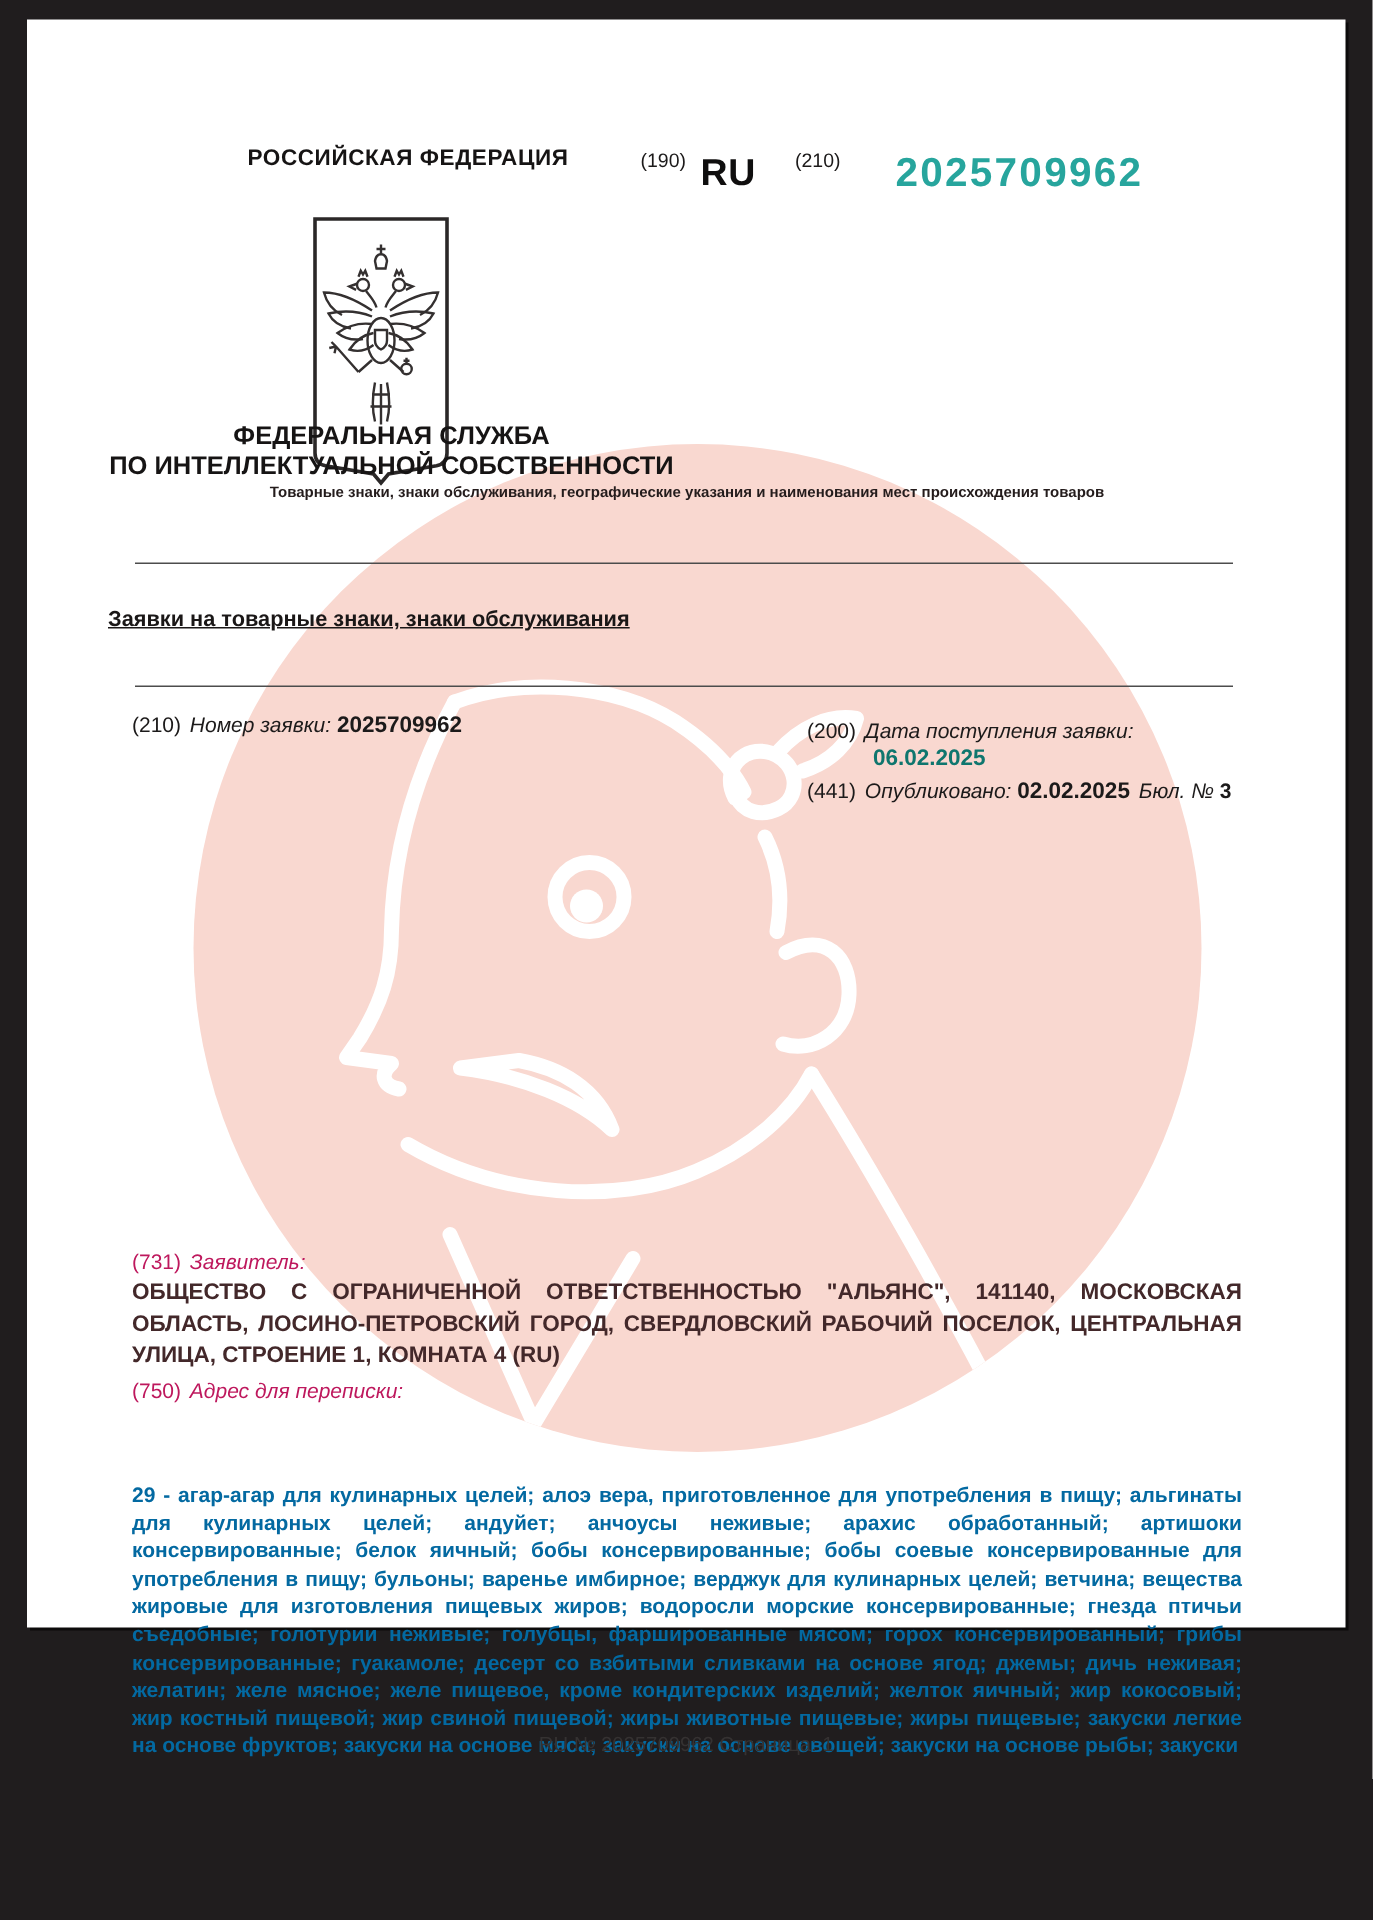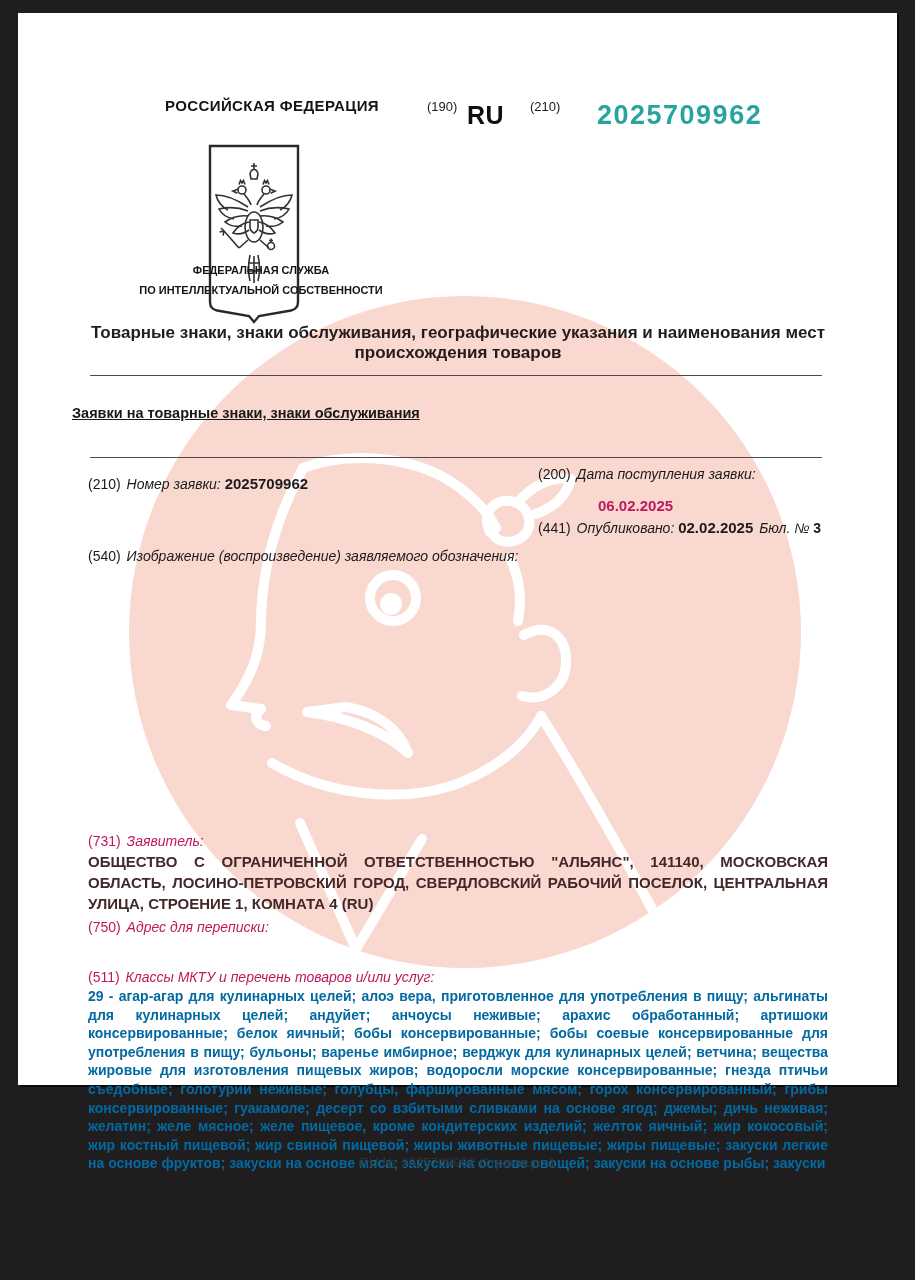--- a/index.html
+++ b/index.html
@@ -22,35 +22,35 @@
   .wm-svg { position:absolute; left:0; top:0; z-index:1; pointer-events:none; }
   .content { position:absolute; inset:0; z-index:2; }
 
   .t-country { left:147px; top:84px; font-size:15px; font-weight:bold; letter-spacing:.4px; color:#161414; }
   .t-code    { font-size:13px; color:#1c1a1a; }
   .t-ru      { left:449px; top:88px; font-size:25px; font-weight:bold; color:#0f0e0e; letter-spacing:.5px; }
   .t-appnum  { left:579px; top:87px; font-size:27px; font-weight:bold; letter-spacing:1.5px; }
 
   .emblem-box { left:188px; top:130px; width:96px; height:182px; }
 
-  .t-authority { left:48px; top:247px; width:390px; text-align:center;
-                 font-size:11px; font-weight:bold; line-height:20px; color:#161414; }
+  .t-authority { left:48px; top:268px; width:390px; text-align:center;
+                 font-size:17px; font-weight:bold; line-height:20px; color:#161414; }
   .t-category  { left:54px; top:310px; width:772px; text-align:center;
-                 font-size:17px; font-weight:bold; color:#241c1c; }
+                 font-size:10px; font-weight:bold; color:#241c1c; }
   .rule { left:72px; width:732px; border-top:1px solid #4c4c4c; height:0; }
   .rule1 { top:362px; } .rule2 { top:444px; }
   .t-section { left:54px; top:392px; width:772px; text-align:left;
                font-size:14.5px; font-weight:bold; color:#1a1717;text-decoration:underline; }
 
   .t-field { font-size:14px; color:#1c1a1a; }
   .t-field i { font-style:italic; }
   .t-field b { font-weight:bold; }
   .fld-number   { left:70px;  top:462px; }
-  .fld-received { left:520px; top:453px; }
-  .fld-recdate  { left:580px; top:484px; font-weight:bold; font-size:15px; color:#be185d; }
+  .fld-received { left:520px; top:466px; }
+  .fld-recdate  { left:564px; top:484px; font-weight:bold; font-size:15px; color:#0f766e; }
   .fld-published{ left:520px; top:506px; }
   .fld-image    { left:70px;  top:535px; }
 
   .t-mark { left:115px; top:649px;
             font-family:"Liberation Serif", serif;
             font-size:31px; font-weight:bold; letter-spacing:1.5px;
             color:#342523; }
 
   .lbl-it { font-size:14px; color:#be185d; }
   .lbl-it i { font-style:italic; }
@@ -171,39 +171,31 @@
     <div class="abs t-field fld-recdate">06.02.2025</div>
 
     <div class="abs t-field fld-published">
       <span>(441)</span>
       <i style="margin-left: 2px;">Опубликовано:</i>
       <b style="font-size:15px;">02.02.2025</b>
       <i style="margin-left: 2px;">Бюл. №</i>
       <b>3</b>
     </div>
 
-    <div class="abs t-field fld-image">
-      <span>(540)</span>
-      <i style="margin-left: 2px;">Изображение (воспроизведение) заявляемого обозначения:</i>
-    </div>
 
 
     <div class="abs lbl-it fld-applicant-lbl">
       <span>(731)</span>
       <i style="margin-left: 2px;">Заявитель:</i>
     </div>
     <div class="abs par-applicant">ОБЩЕСТВО С ОГРАНИЧЕННОЙ ОТВЕТСТВЕННОСТЬЮ "АЛЬЯНС", 141140, МОСКОВСКАЯ ОБЛАСТЬ, ЛОСИНО-ПЕТРОВСКИЙ ГОРОД, СВЕРДЛОВСКИЙ РАБОЧИЙ ПОСЕЛОК, ЦЕНТРАЛЬНАЯ УЛИЦА, СТРОЕНИЕ 1, КОМНАТА 4 (RU)</div>
 
     <div class="abs lbl-it fld-corr-lbl">
       <span>(750)</span>
       <i style="margin-left: 2px;">Адрес для переписки:</i>
     </div>
 
-    <div class="abs lbl-it fld-classes-lbl">
-      <span>(511)</span>
-      <i style="margin-left: 2px;">Классы МКТУ и перечень товаров и/или услуг:</i>
-    </div>
     <div class="abs par-classes">29 - агар-агар для кулинарных целей; алоэ вера, приготовленное для употребления в пищу; альгинаты для кулинарных целей; андуйет; анчоусы неживые; арахис обработанный; артишоки консервированные; белок яичный; бобы консервированные; бобы соевые консервированные для употребления в пищу; бульоны; варенье имбирное; верджук для кулинарных целей; ветчина; вещества жировые для изготовления пищевых жиров; водоросли морские консервированные; гнезда птичьи съедобные; голотурии неживые; голубцы, фаршированные мясом; горох консервированный; грибы консервированные; гуакамоле; десерт со взбитыми сливками на основе ягод; джемы; дичь неживая; желатин; желе мясное; желе пищевое, кроме кондитерских изделий; желток яичный; жир кокосовый; жир костный пищевой; жир свиной пищевой; жиры животные пищевые; жиры пищевые; закуски легкие на основе фруктов; закуски на основе мяса; закуски на основе овощей; закуски на основе рыбы; закуски</div>
 
     <div class="abs t-footer">RU № 2025709962 Страница: 1</div>
 
   </div>
 </div>
 
 </body></html>

